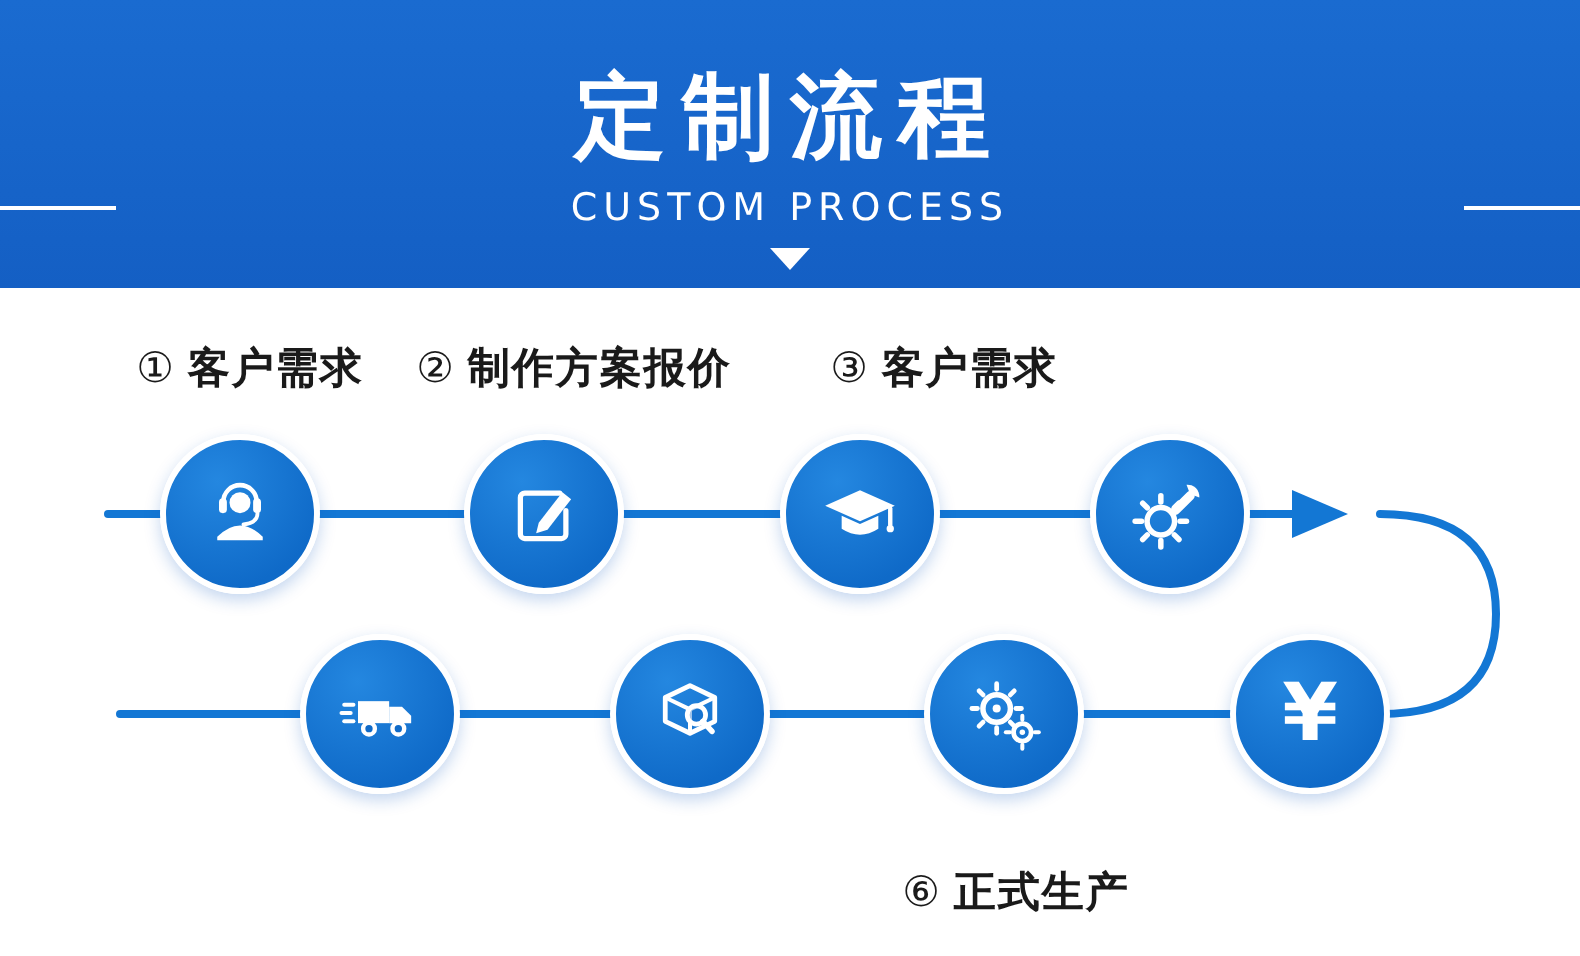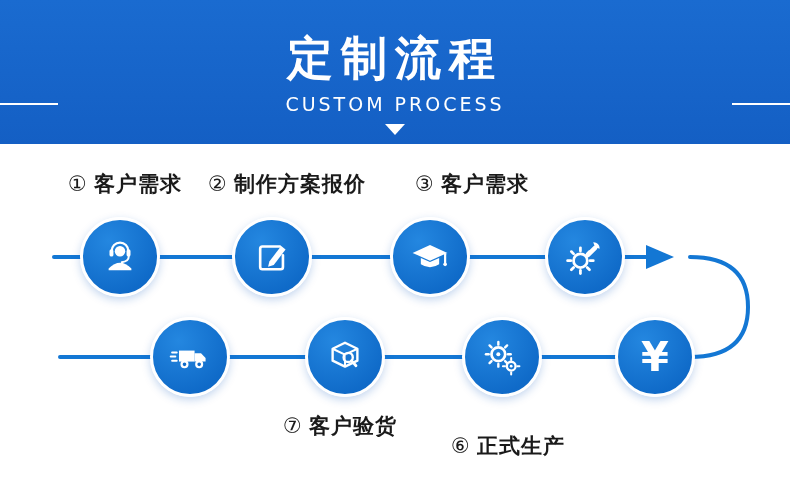--- a/index.html
+++ b/index.html
@@ -166,20 +166,17 @@
           <path d="M34 40.8 v2.2"></path>
         <path d="M27.2 34 h-2.2"></path>
           <path d="M40.8 34 h2.2"></path>
       </g>
     </svg>
   </div>
   <div class="circle" style="left:615px;top:317px;">
     <span class="yen">¥</span>
   </div>
 
-  <div class="step-label" style="left:340px;top:412px;">
-    <span class="num">⑦</span><span>客户验货</span>
-  </div>
   <div class="step-label" style="left:508px;top:412px;margin-top:20px;">
     <span class="num">⑥</span><span>正式生产</span>
   </div>
 
 </div>
 
 </body></html>

